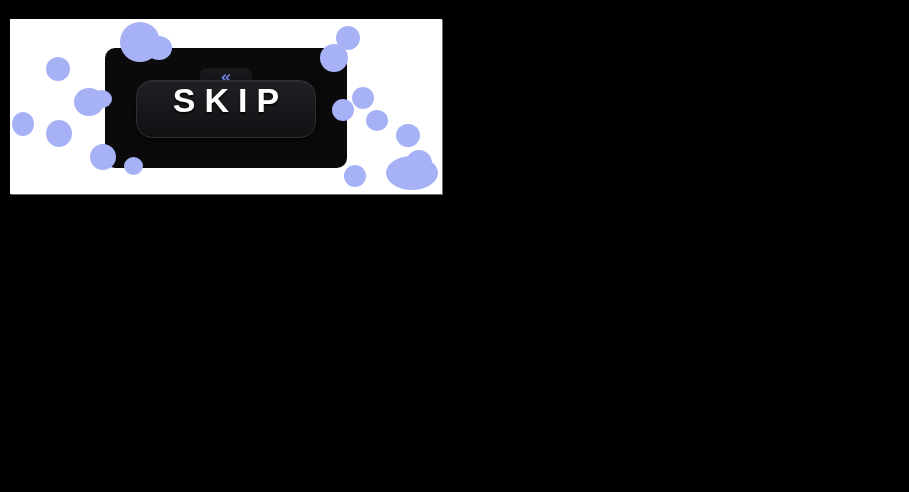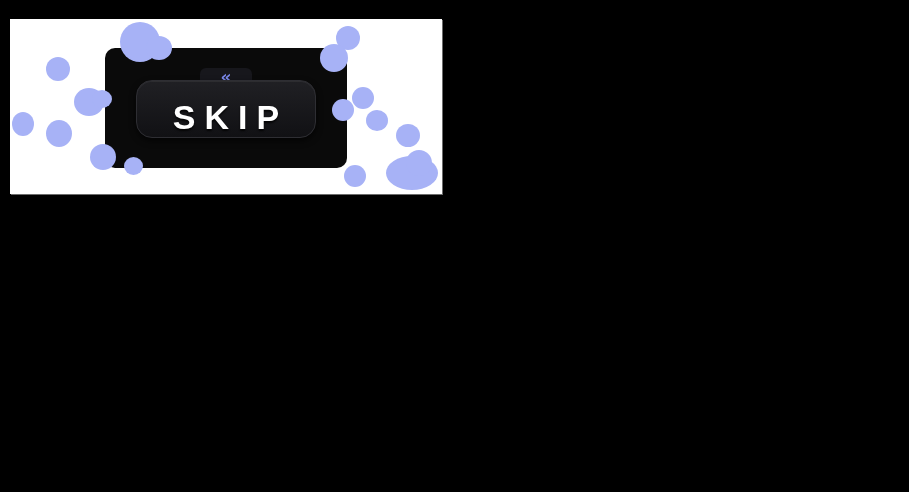--- a/index.html
+++ b/index.html
@@ -61,21 +61,21 @@
     position: absolute;
     left: 31px;
     top: 32px;
     width: 180px;
     height: 58px;
     border-radius: 16px;
     border: 1px solid #2e2e33;
     background: linear-gradient(#202024, #111114);
     box-shadow: 0 3px 6px rgba(0,0,0,0.65), inset 0 1px 0 rgba(255,255,255,0.06);
     display: flex;
-    align-items: flex-end;
+    align-items: flex-start;
     justify-content: center;
     cursor: pointer;
     padding: 0;
   }
   .skip-button .skip-label {
     color: var(--skiptext, #ffffff);
     font-size: 34px;
     font-weight: 800;
     letter-spacing: 9px;
     margin-right: -9px; 

